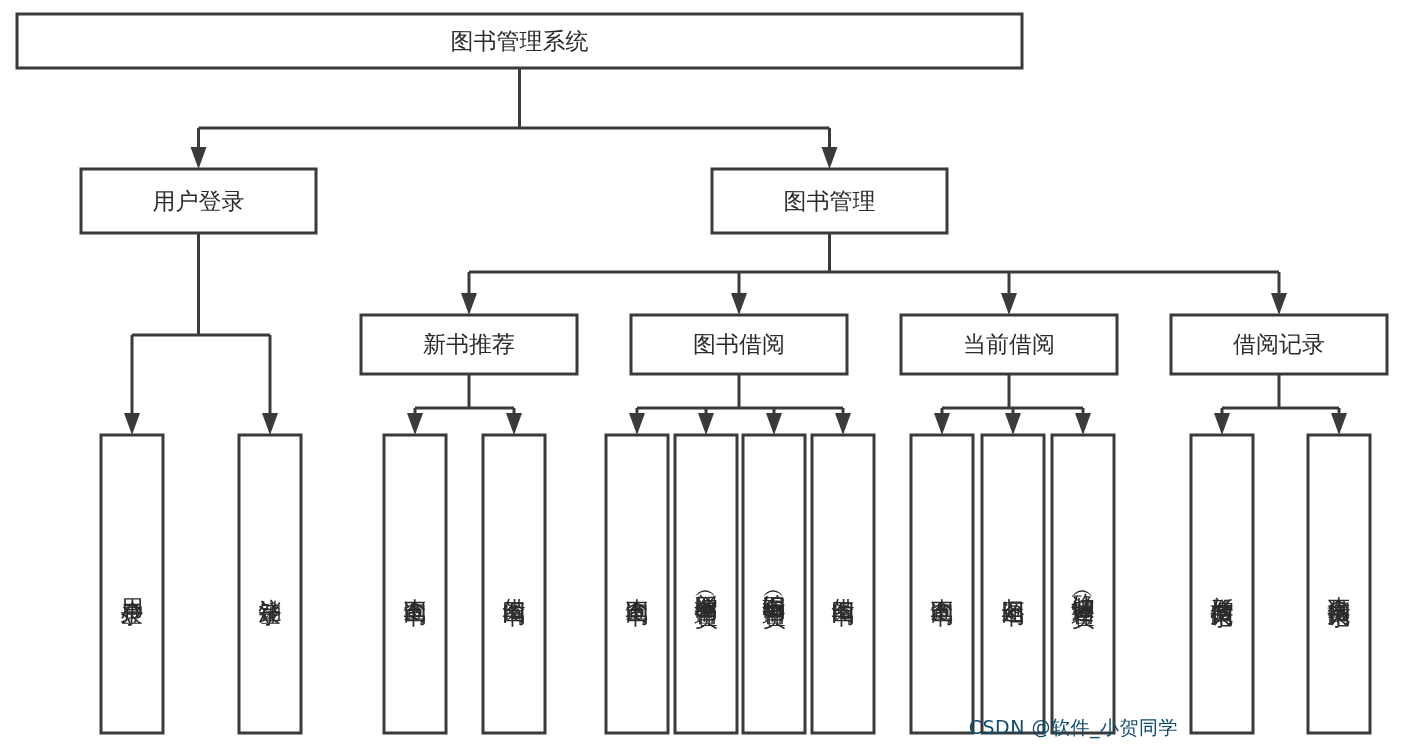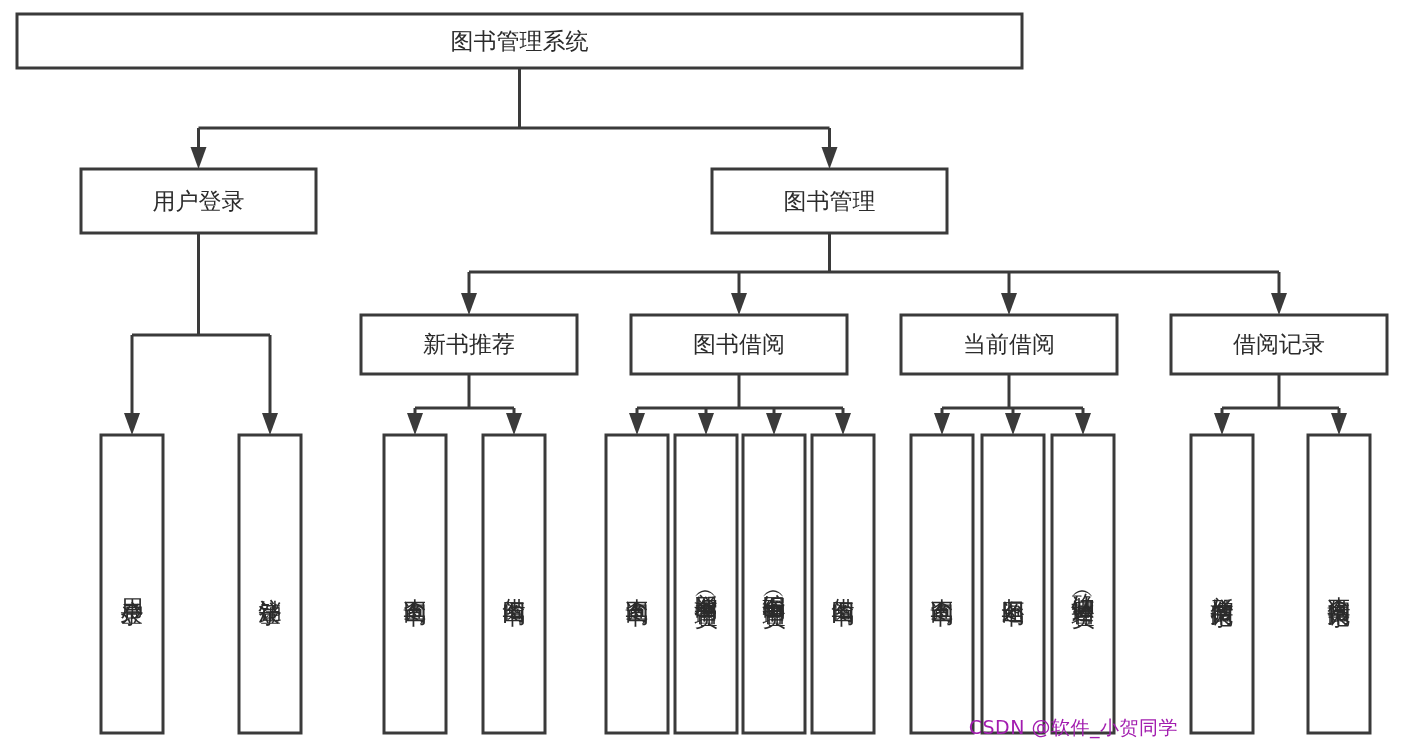--- a/index.html
+++ b/index.html
@@ -64,21 +64,21 @@
     white-space: nowrap;
     pointer-events: none;
     user-select: none;
   }
   .watermark {
     position: absolute;
     right: 8px;
     bottom: 6px;
     font-family: "DejaVu Sans", "Liberation Sans", sans-serif;
     font-size: 19px;
-    color: #a21caf;
+    color: #0c4a6e;
     white-space: nowrap;
     letter-spacing: 0.5px;
   }
 </style>
 </head>
 <body>
 
 <div id="diagram-root">
 
   <svg class="flow" viewBox="0 0 1405 747">

